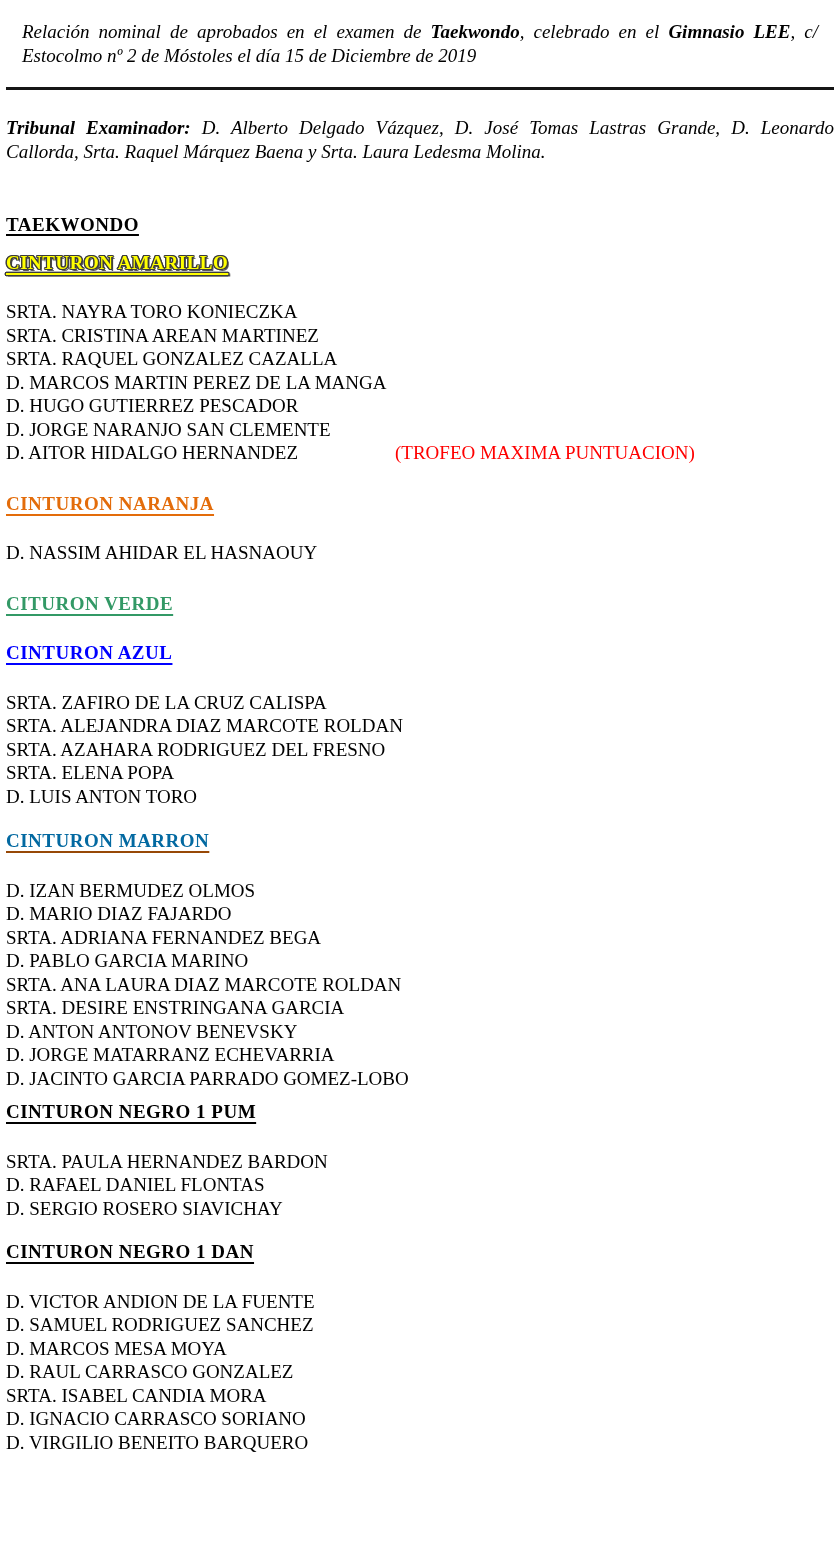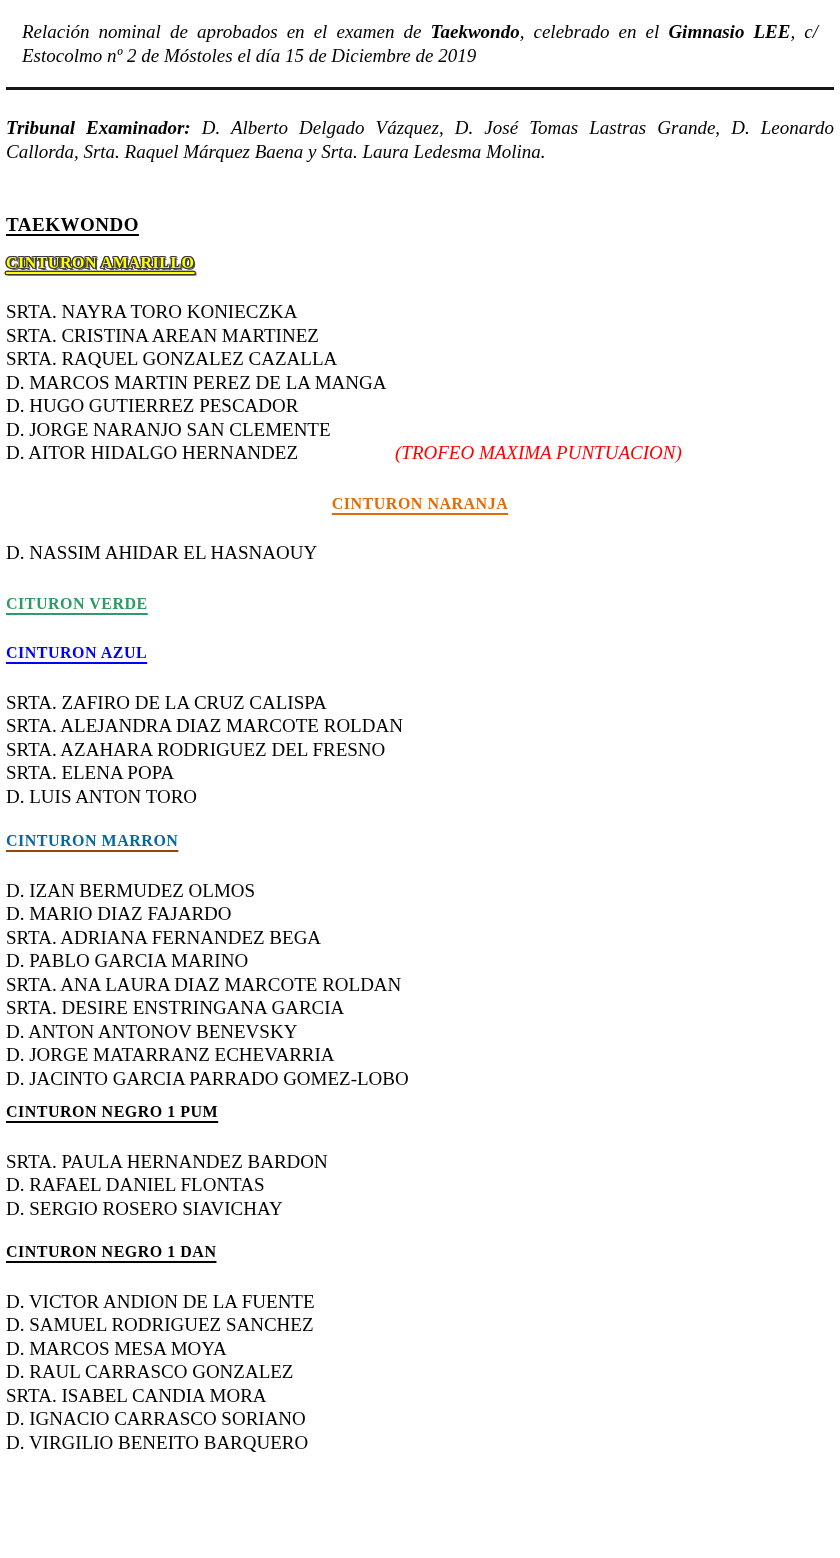--- a/index.html
+++ b/index.html
@@ -12,43 +12,43 @@
   .b{font-weight:bold;}
   .doc-title{margin:16px;text-align:justify;font-style:italic;}
   .rule{margin-top:20px;border-bottom:3px solid #161616;height:0;}
   .tribunal{margin:26px 0 0 0;text-align:justify;font-style:italic;}
   .main-heading{
     margin:50px 0 0 0;font-size:19px;font-weight:bold;
     text-decoration:underline;text-decoration-thickness:1.5px;text-underline-offset:3px;
     letter-spacing:0.5px;
   }
   .section-heading{
-    font-size:16px;font-weight:bold;margin:24px 0 26px 0;
+    font-size:19px;font-weight:bold;margin:24px 0 26px 0;
     text-decoration:underline;text-decoration-thickness:1.8px;text-underline-offset:4px;
     letter-spacing:0.5px;
   }
   .sec-amarillo .section-heading{margin-top:14px;}
-  .sec-naranja .section-heading{margin-top:27px;text-align:center;}
+  .sec-naranja .section-heading{margin-top:27px;}
   .sec-verde .section-heading{margin-top:27px;}
   .sec-azul .section-heading{margin-top:24px;}
   .sec-marron .section-heading{margin-top:21px;}
   .sec-negro-1-pum .section-heading{margin-top:10px;}
   .sec-negro-1-dan .section-heading{margin-top:20px;}
   .fx-outline-yellow{
     text-shadow:
       -1.4px 0 0 #3c3c3c, 1.4px 0 0 #3c3c3c,
       0 -1.4px 0 #3c3c3c, 0 1.4px 0 #3c3c3c,
       1px 1px 0 #3c3c3c, -1px 1px 0 #3c3c3c,
       1px -1px 0 #3c3c3c, -1px -1px 0 #3c3c3c,
       2px 1.5px 0 #5a5a5a;
   }
   .names{list-style:none;margin:0;padding:0;}
   .name-row{margin:0;padding:0;white-space:nowrap;}
   .name-text.has-note{display:inline-block;min-width:389px;}
-  .name-note{font-weight:normal;font-style:italic;}
+  .name-note{font-weight:normal;}
   section{margin:0;}
 </style>
 </head>
 <body>
 
 <p class="doc-title"><span>Relación nominal de aprobados en el examen de </span><span class="b">Taekwondo</span><span>, celebrado en el </span><span class="b">Gimnasio LEE</span><span>, c/ Estocolmo nº 2 de Móstoles  el día 15 de Diciembre de 2019</span></p>
 
 <div class="rule"></div>
 
 <p class="tribunal"><span class="b">Tribunal Examinador:</span><span> D. Alberto Delgado Vázquez, D. José Tomas Lastras Grande, D. Leonardo Callorda, Srta. Raquel Márquez Baena y Srta. Laura Ledesma Molina.</span></p>

